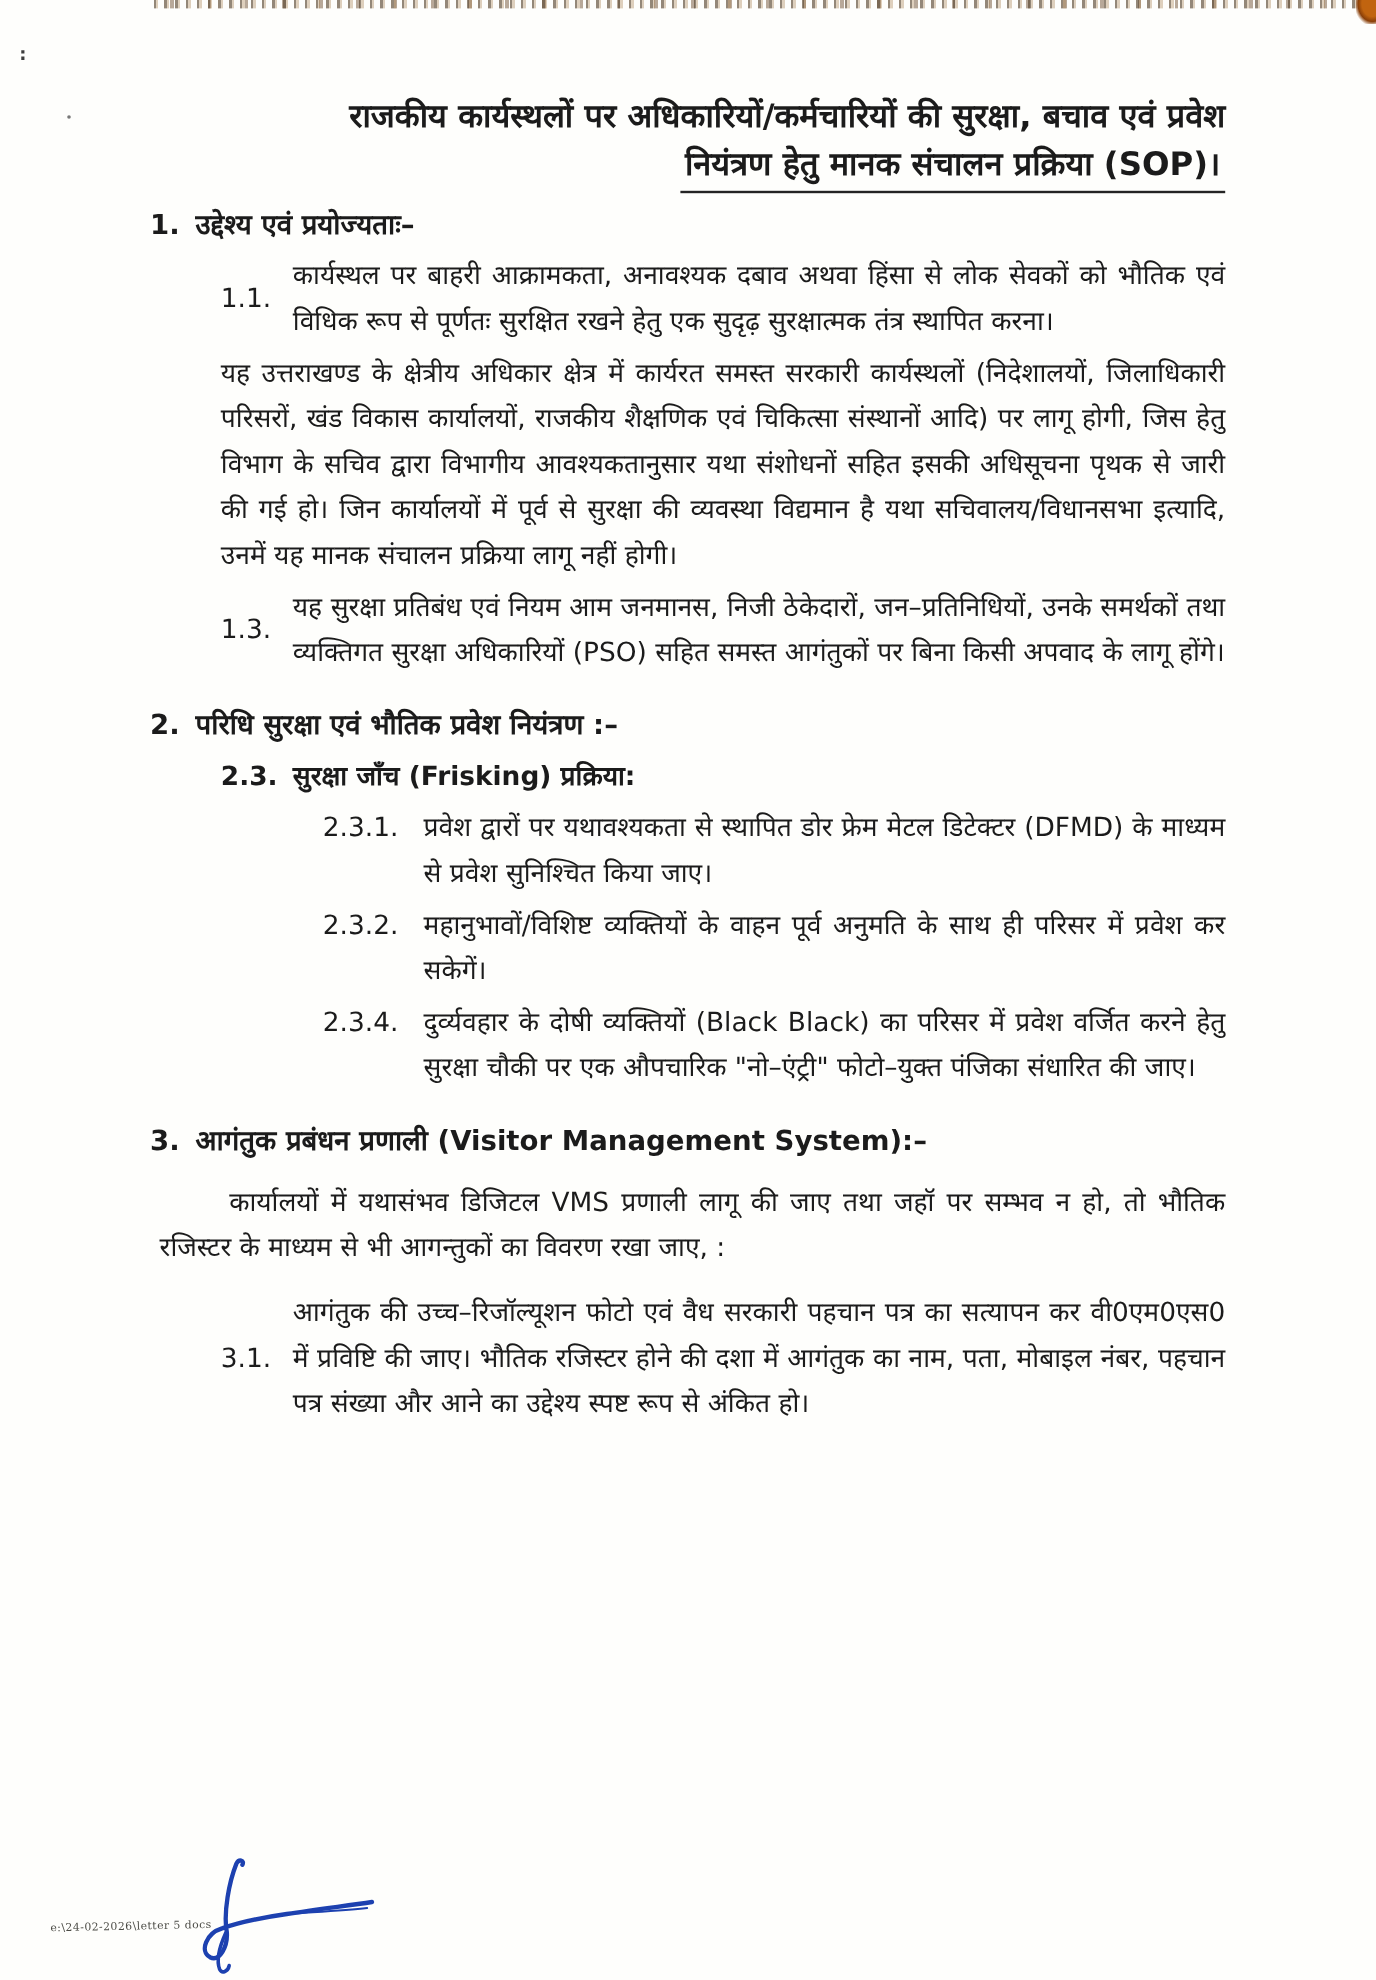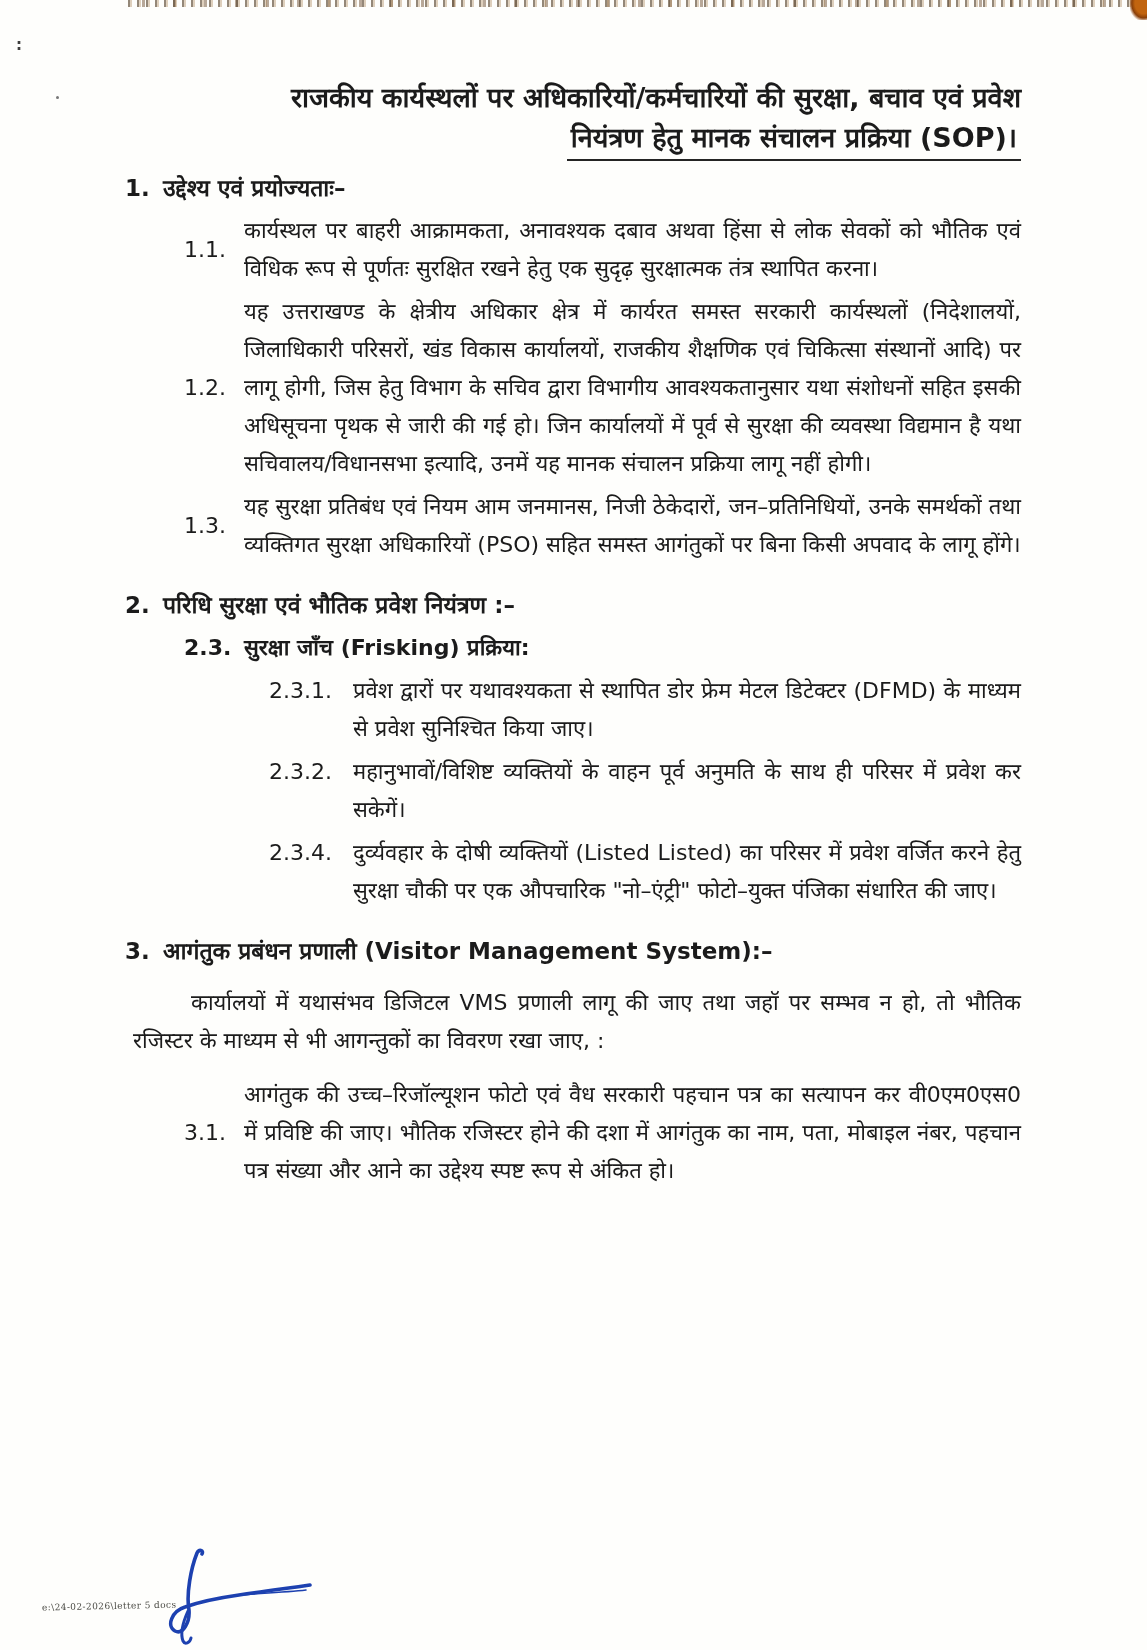--- a/index.html
+++ b/index.html
@@ -80,21 +80,20 @@
     <div class="sec">
       <span class="snum">1.</span>
       <span class="shead">उद्देश्य एवं प्रयोज्यताः–</span>
     </div>
 
     <div class="item lvl1">
       <span class="inum">1.1.</span>
       <span class="itext">कार्यस्थल पर बाहरी आक्रामकता, अनावश्यक दबाव अथवा हिंसा से लोक सेवकों को भौतिक एवं विधिक रूप से पूर्णतः सुरक्षित रखने हेतु एक सुदृढ़ सुरक्षात्मक तंत्र स्थापित करना।</span>
     </div>
     <div class="item lvl1">
-      <span class="inum">1.2.</span>
       <span class="itext">यह उत्तराखण्ड के क्षेत्रीय अधिकार क्षेत्र में कार्यरत समस्त सरकारी कार्यस्थलों (निदेशालयों, जिलाधिकारी परिसरों, खंड विकास कार्यालयों, राजकीय शैक्षणिक एवं चिकित्सा संस्थानों आदि) पर लागू होगी, जिस हेतु विभाग के सचिव द्वारा विभागीय आवश्यकतानुसार यथा संशोधनों सहित इसकी अधिसूचना पृथक से जारी की गई हो। जिन कार्यालयों में पूर्व से सुरक्षा की व्यवस्था विद्यमान है यथा सचिवालय/विधानसभा इत्यादि, उनमें यह मानक संचालन प्रक्रिया लागू नहीं होगी।</span>
     </div>
     <div class="item lvl1">
       <span class="inum">1.3.</span>
       <span class="itext">यह सुरक्षा प्रतिबंध एवं नियम आम जनमानस, निजी ठेकेदारों, जन–प्रतिनिधियों, उनके समर्थकों तथा व्यक्तिगत सुरक्षा अधिकारियों (PSO) सहित समस्त आगंतुकों पर बिना किसी अपवाद के लागू होंगे।</span>
     </div>
 
     <div class="sec mt-sec">
       <span class="snum">2.</span>
       <span class="shead">परिधि सुरक्षा एवं भौतिक प्रवेश नियंत्रण :–</span>
@@ -109,21 +108,21 @@
     <div class="item lvl2">
       <span class="inum">2.3.1.</span>
       <span class="itext">प्रवेश द्वारों पर यथावश्यकता से स्थापित डोर फ्रेम मेटल डिटेक्टर (DFMD) के माध्यम से प्रवेश सुनिश्चित किया जाए।</span>
     </div>
     <div class="item lvl2">
       <span class="inum">2.3.2.</span>
       <span class="itext">महानुभावों/विशिष्ट व्यक्तियों के वाहन पूर्व अनुमति के साथ ही परिसर में प्रवेश कर सकेगें।</span>
     </div>
     <div class="item lvl2">
       <span class="inum">2.3.4.</span>
-      <span class="itext">दुर्व्यवहार के दोषी व्यक्तियों (Listed Listed) का परिसर में प्रवेश वर्जित करने हेतु सुरक्षा चौकी पर एक औपचारिक "नो–एंट्री" फोटो–युक्त पंजिका संधारित की जाए।</span>
+      <span class="itext">दुर्व्यवहार के दोषी व्यक्तियों (Black Black) का परिसर में प्रवेश वर्जित करने हेतु सुरक्षा चौकी पर एक औपचारिक "नो–एंट्री" फोटो–युक्त पंजिका संधारित की जाए।</span>
     </div>
 
     <div class="sec mt-sec">
       <span class="snum">3.</span>
       <span class="shead">आगंतुक प्रबंधन प्रणाली (Visitor Management System):–</span>
     </div>
 
     <p class="intro">कार्यालयों में यथासंभव डिजिटल VMS प्रणाली लागू की जाए तथा जहॉ पर सम्भव न हो, तो भौतिक रजिस्टर के माध्यम से भी आगन्तुकों का विवरण रखा जाए, :</p>
 
     <div class="item lvl1 items-gap">

